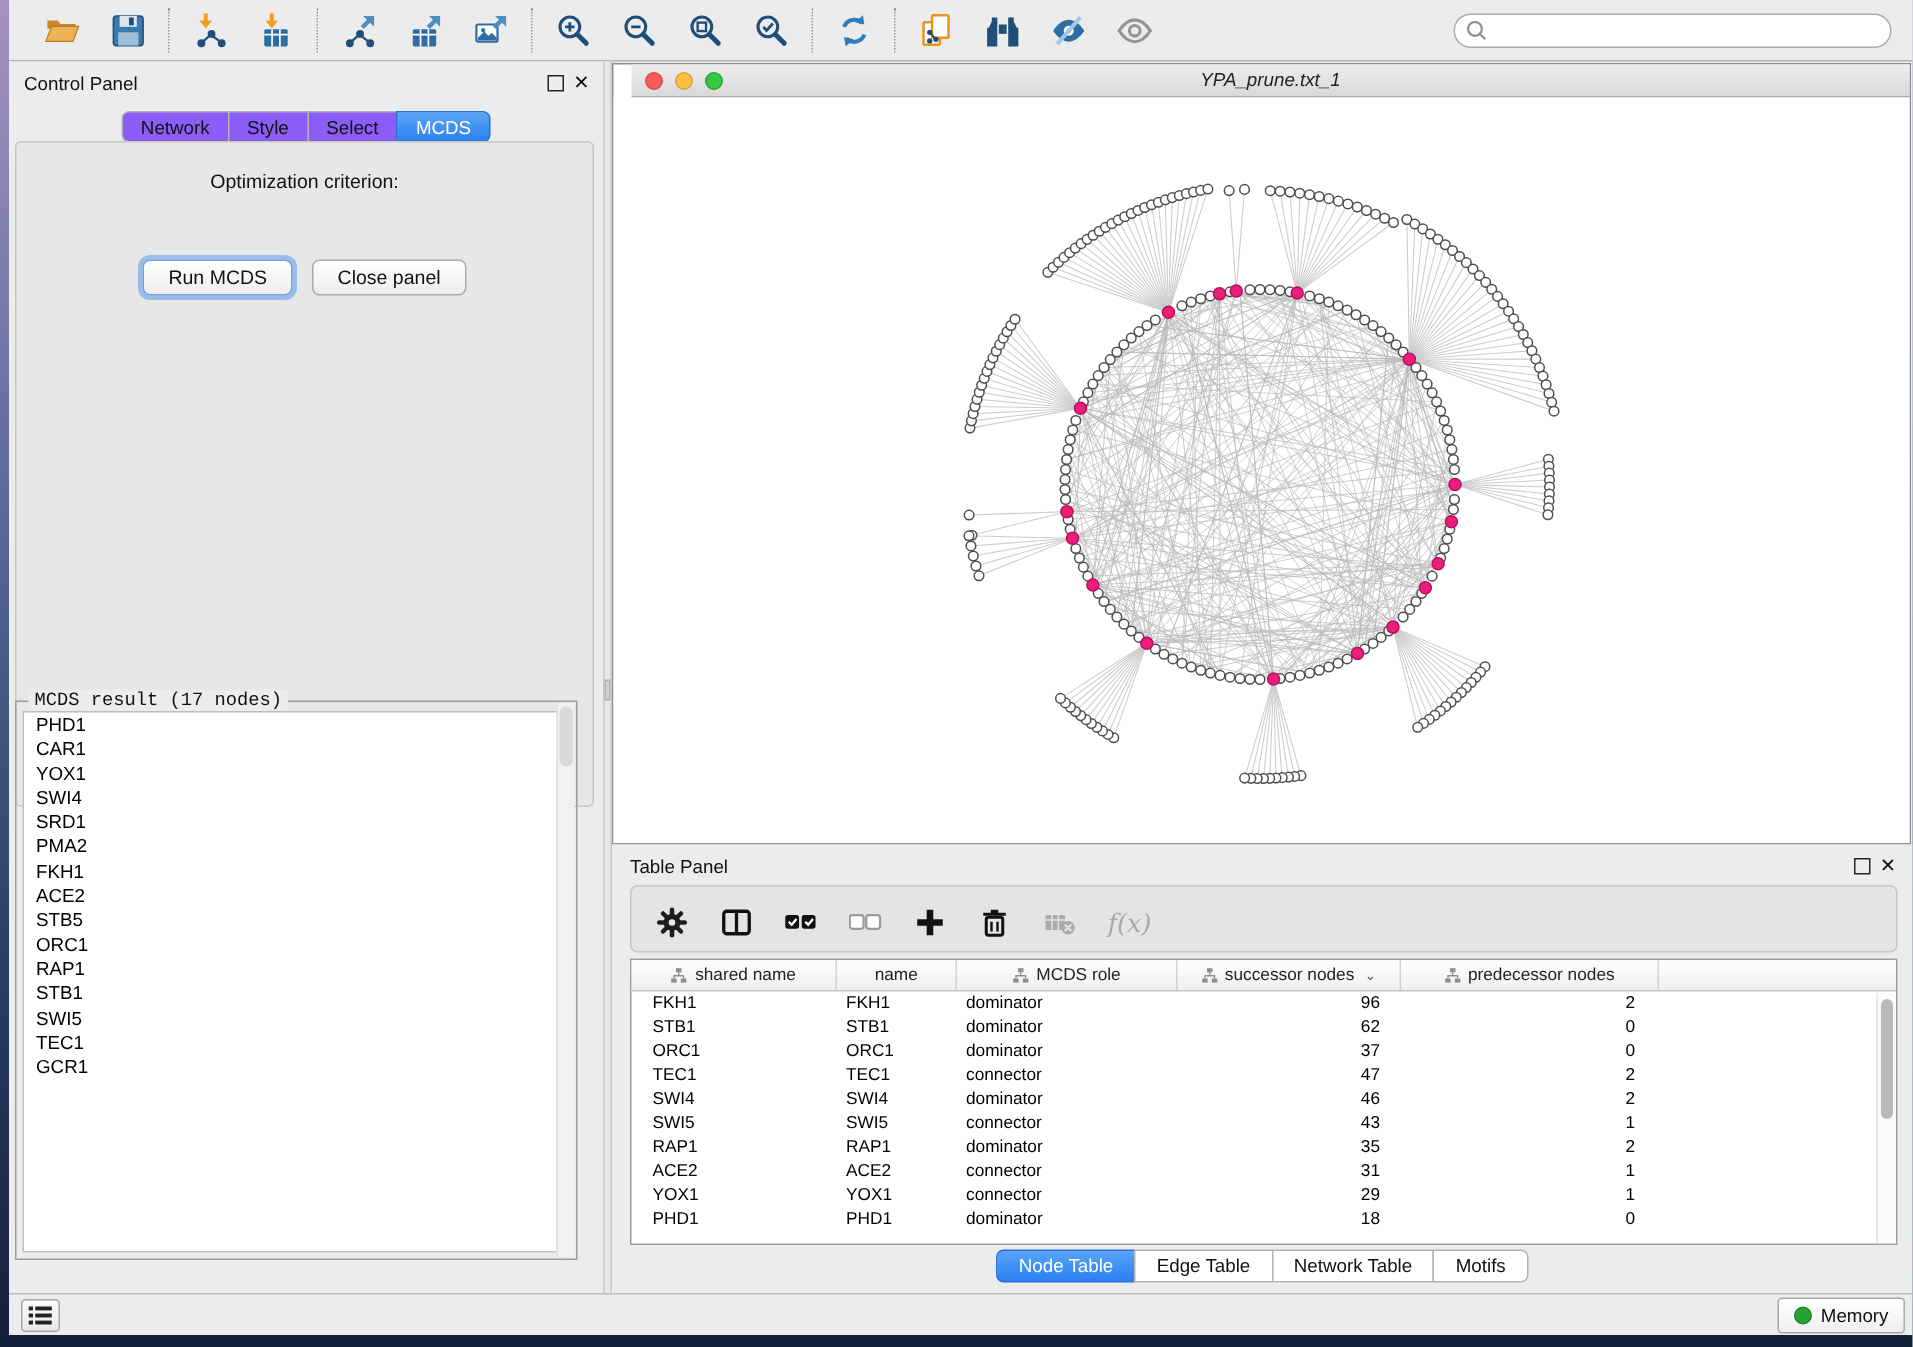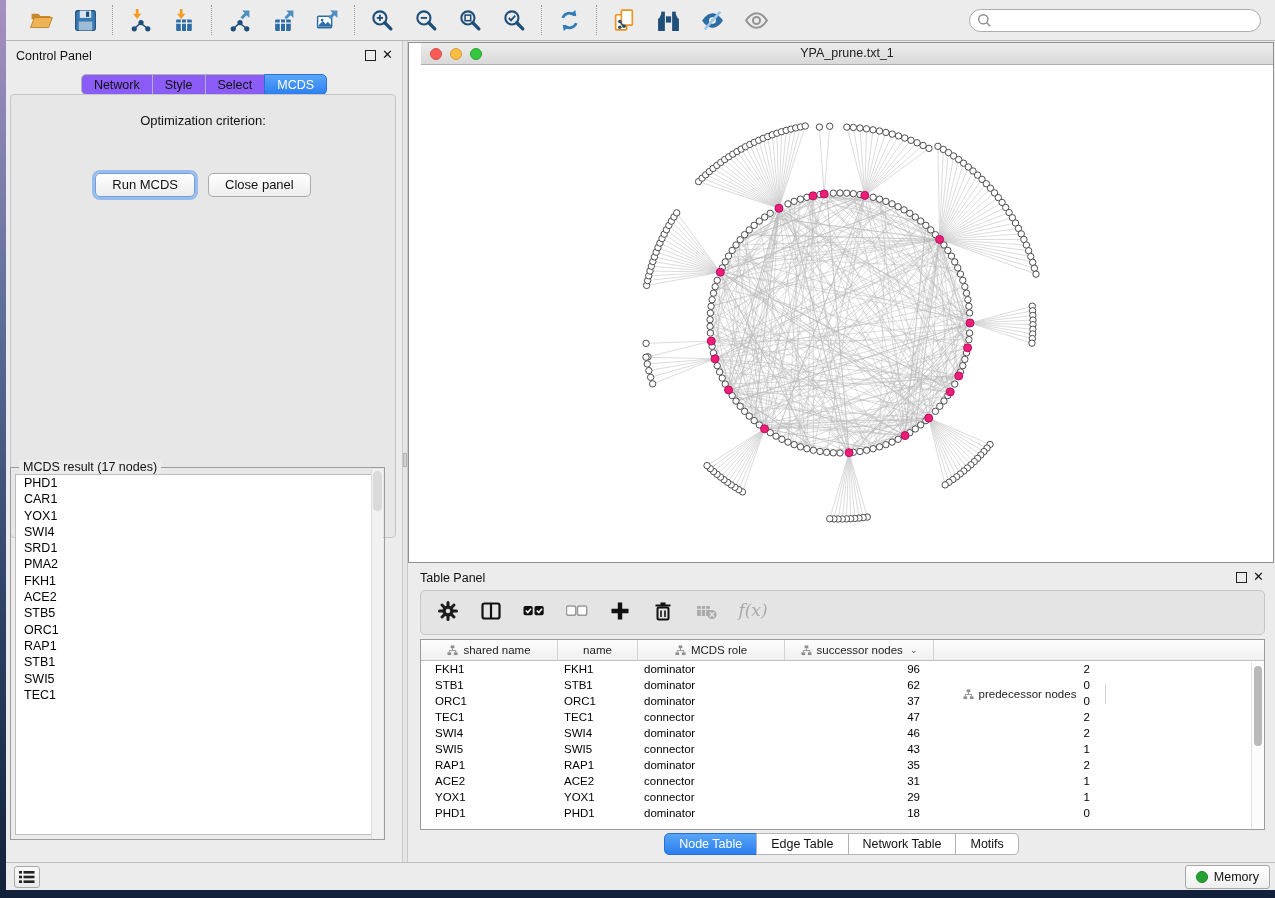--- a/index.html
+++ b/index.html
@@ -47,64 +47,64 @@
   .opt-stepper { position:absolute; right:1px; top:1px; bottom:1px; width:19px; border-radius:0 3px 3px 0;
     background:linear-gradient(#6cb1f9,#2f80f0); display:flex; flex-direction:column; align-items:center; justify-content:center; gap:2px; }
   .opt-stepper i { width:0; height:0; border-left:3.5px solid transparent; border-right:3.5px solid transparent; display:block; }
   .opt-stepper .up { border-bottom:4.5px solid #fff; } .opt-stepper .dn { border-top:4.5px solid #fff; }
   .cp-buttons { position:absolute; top:78px; width:100%; display:flex; justify-content:center; gap:13px; }
   .mac-btn { height:24px; padding:0 16px; background:linear-gradient(#ffffff,#ededed); border:1px solid #ababab;
     border-radius:5px; font-size:13px; color:#111; line-height:22px; }
   .mac-btn.focus { box-shadow:0 0 0 3px rgba(110,165,240,.65); border-color:#6ea0e0; }
 
   .result-box { position:absolute; left:4px; right:17px; top:426px; bottom:22px; border:1px solid #9c9c9c; }
-  .result-legend { position:absolute; top:-8px; left:8px; background:#ececec; padding:0 4px; font-size:12.5px; color:#111; }
+  .result-legend { position:absolute; top:-8px; left:8px; background:#ececec; padding:0 4px; font-size:12.5px; color:#111;font-family:Liberation Mono, monospace; }
   .result-list { position:absolute; left:4px; right:4px; top:6px; bottom:4px; background:#fff; border:1px solid #bdbdbd; overflow:hidden; }
   .mcds-item { font-size:12.5px; line-height:16.3px; padding-left:8px; color:#000; }
   .result-scroll { position:absolute; right:1px; top:1px; bottom:1px; width:12px; background:#f1f1f1; border-left:1px solid #dcdcdc; }
   .result-scroll .thumb { position:absolute; left:1px; right:1px; top:2px; height:40px; background:#dadada; border-radius:5px; }
 
   
   .v-splitter { position:absolute; left:396px; top:41px; width:6px; bottom:28px; background:#e6e6e6;
     border-left:1px solid #c9c9c9; border-right:1px solid #c9c9c9; }
   .v-splitter .grip { position:absolute; left:0; right:0; top:412px; height:14px; background:#d2d2d2; border:1px solid #b2b2b2; }
 
   
   .right-area { position:absolute; left:402px; top:41px; right:0; bottom:28px; }
 
   .network-window { position:absolute; left:0; top:1px; right:1px; height:521px; border:1px solid #8f8f8f; background:#fff; }
   .net-titlebar { position:absolute; left:12px; top:0; right:0; height:22px;
-    background:linear-gradient(#ededed,#d9d9d9); border-bottom:1px solid #aeaeae; }
+    background:linear-gradient(#ededed,#d9d9d9); border-bottom:1px solid #aeaeae;font-style:italic; }
   .tlights { position:absolute; left:9px; top:5px; display:flex; gap:8px; }
   .tlight { width:12px; height:12px; border-radius:50%; }
   .tl-red { background:#fc5b57; border:1px solid #d94a44; }
   .tl-yellow { background:#fdbe41; border:1px solid #d8a035; }
   .tl-green { background:#35c841; border:1px solid #27a32f; }
   .net-title { position:absolute; width:100%; top:3px; text-align:center; font-size:12.5px; color:#222; }
   .net-canvas { position:absolute; left:0; top:22px; right:0; bottom:0; background:#fff; }
   .net-canvas svg { position:absolute; left:0; top:0; }
 
   .table-panel { position:absolute; left:0; top:522px; right:0; bottom:0; background:#ececec; }
   .tp-titlebar { position:absolute; left:0; top:0; right:0; height:26px; }
   .tp-titlebar .panel-title { left:12px; }
   .tp-titlebar .win-float { right:28px; } .tp-titlebar .win-close { right:11px; }
   .tp-toolbar { position:absolute; left:12px; right:10px; top:27px; height:45px; background:#e4e4e4;
     border:1px solid #c6c6c6; border-radius:5px; display:flex; align-items:center; gap:17px; padding-left:14px; }
-  .tp-icon { width:26px; height:26px; display:flex; align-items:flex-start; justify-content:center; }
+  .tp-icon { width:26px; height:26px; display:flex; align-items:flex-end; justify-content:center; }
   .tp-icon svg { width:22px; height:22px; }
   .fx-label { font-family:"DejaVu Serif","Liberation Serif",serif; font-style:italic; font-size:17px; color:#a9a9a9; }
 
   .table-wrap { position:absolute; left:12px; right:10px; top:76px; height:191px; background:#fff; border:1px solid #9b9b9b; overflow:hidden; }
   .thead { display:flex; height:21px; background:linear-gradient(#fdfdfd,#f0f0f0); border-bottom:1px solid #c3c3c3;justify-content:center; }
   .hcell { display:flex; align-items:center; justify-content:center; gap:5px; font-size:11.5px; color:#222;
     border-right:1px solid #d2d2d2; height:100%; position:relative; }
   .hcell .sort { color:#555; font-size:9px; margin-left:2px; }
   .trow { display:flex; height:16px; }
   .tcell { font-size:11.5px; color:#000; line-height:16px; white-space:nowrap; overflow:hidden; }
-  .w0 { width:137px; } .w1 { width:80px; } .w2 { width:147px; } .w3 { width:149px; } .w4 { width:172px;margin-top:44px; } .wf { flex:1; }
+  .w0 { width:137px; } .w1 { width:80px; } .w2 { width:147px; } .w3 { width:149px; } .w4 { width:172px; } .wf { flex:1; }
   .tcell.c0 { width:137px; padding-left:14px; } .tcell.c1 { width:80px; padding-left:6px; }
   .tcell.c2 { width:147px; padding-left:6px; } .tcell.c3 { width:149px; text-align:right; padding-right:14px; }
   .tcell.c4 { width:172px; text-align:right; padding-right:16px; }
   .tscroll { position:absolute; right:0; top:22px; bottom:0; width:13px; background:#fcfcfc; border-left:1px solid #e2e2e2; }
   .tscroll .thumb { position:absolute; left:2px; right:2px; top:4px; height:80px; background:#b9b9b9; border-radius:6px; }
 
   .bottom-tabs { position:absolute; left:0; right:0; top:270px; display:flex; justify-content:center; }
   .bt-tab { height:22px; line-height:21px; background:#fff; border:1px solid #b3b3b3; margin-left:-1px;
     font-size:12.5px; padding:0 14px; color:#111; }
   .bt-tab:first-child { border-radius:5px 0 0 5px; margin-left:0; }
@@ -324,20 +324,21 @@
           <div class="mcds-item">SRD1</div>
           <div class="mcds-item">PMA2</div>
           <div class="mcds-item">FKH1</div>
           <div class="mcds-item">ACE2</div>
           <div class="mcds-item">STB5</div>
           <div class="mcds-item">ORC1</div>
           <div class="mcds-item">RAP1</div>
           <div class="mcds-item">STB1</div>
           <div class="mcds-item">SWI5</div>
           <div class="mcds-item">TEC1</div>
+          <div class="mcds-item">GCR1</div>
         </div>
       <div class="result-scroll">
           <div class="thumb"></div>
         </div>
     </div>
   </div>
 
   <div class="v-splitter">
       <div class="grip"></div>
     </div>

